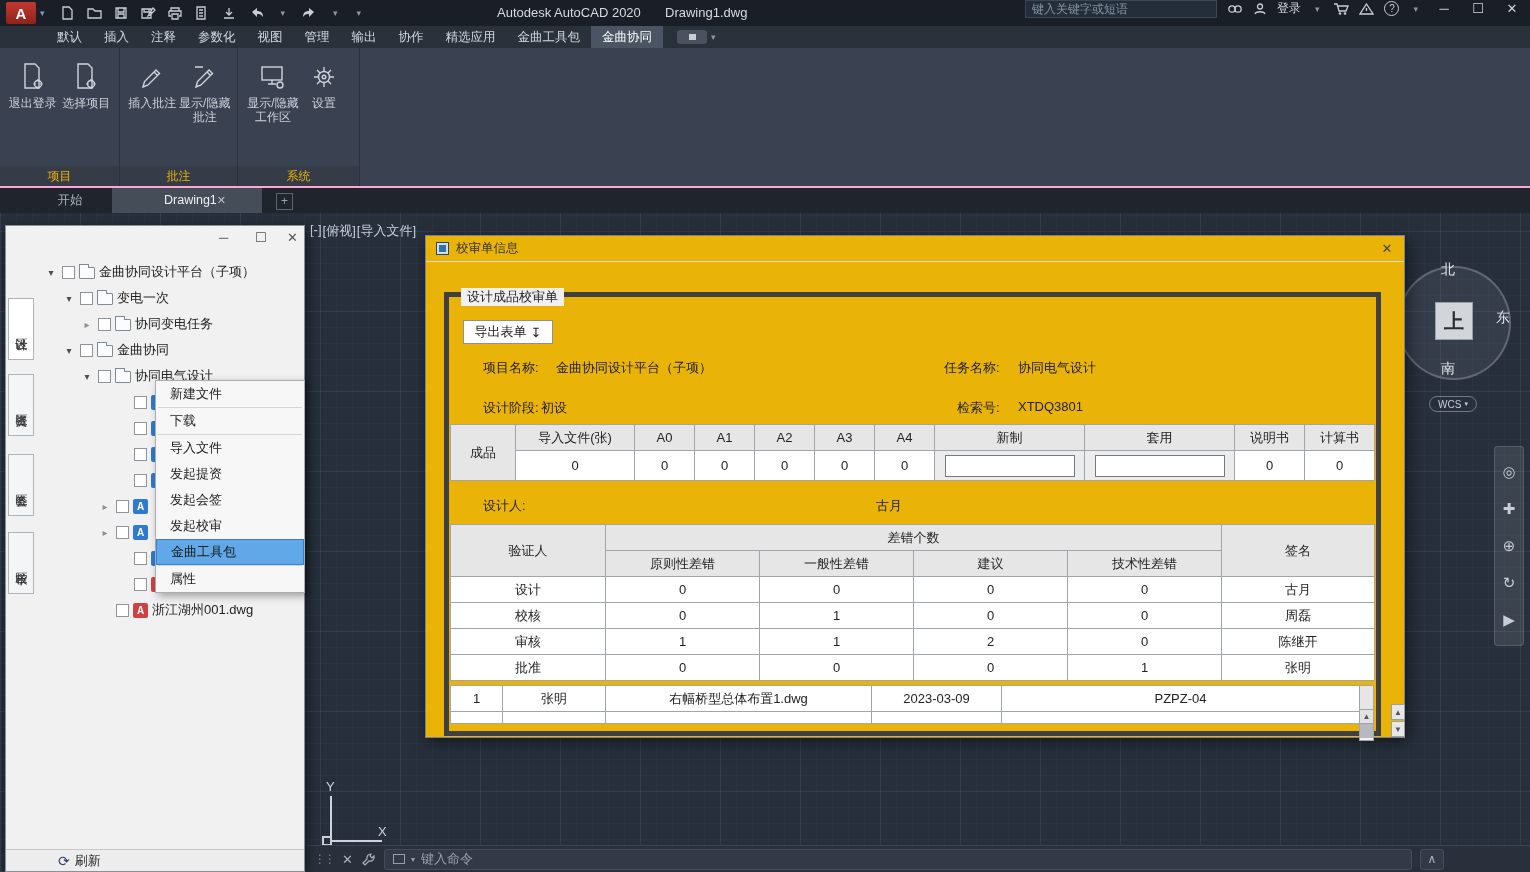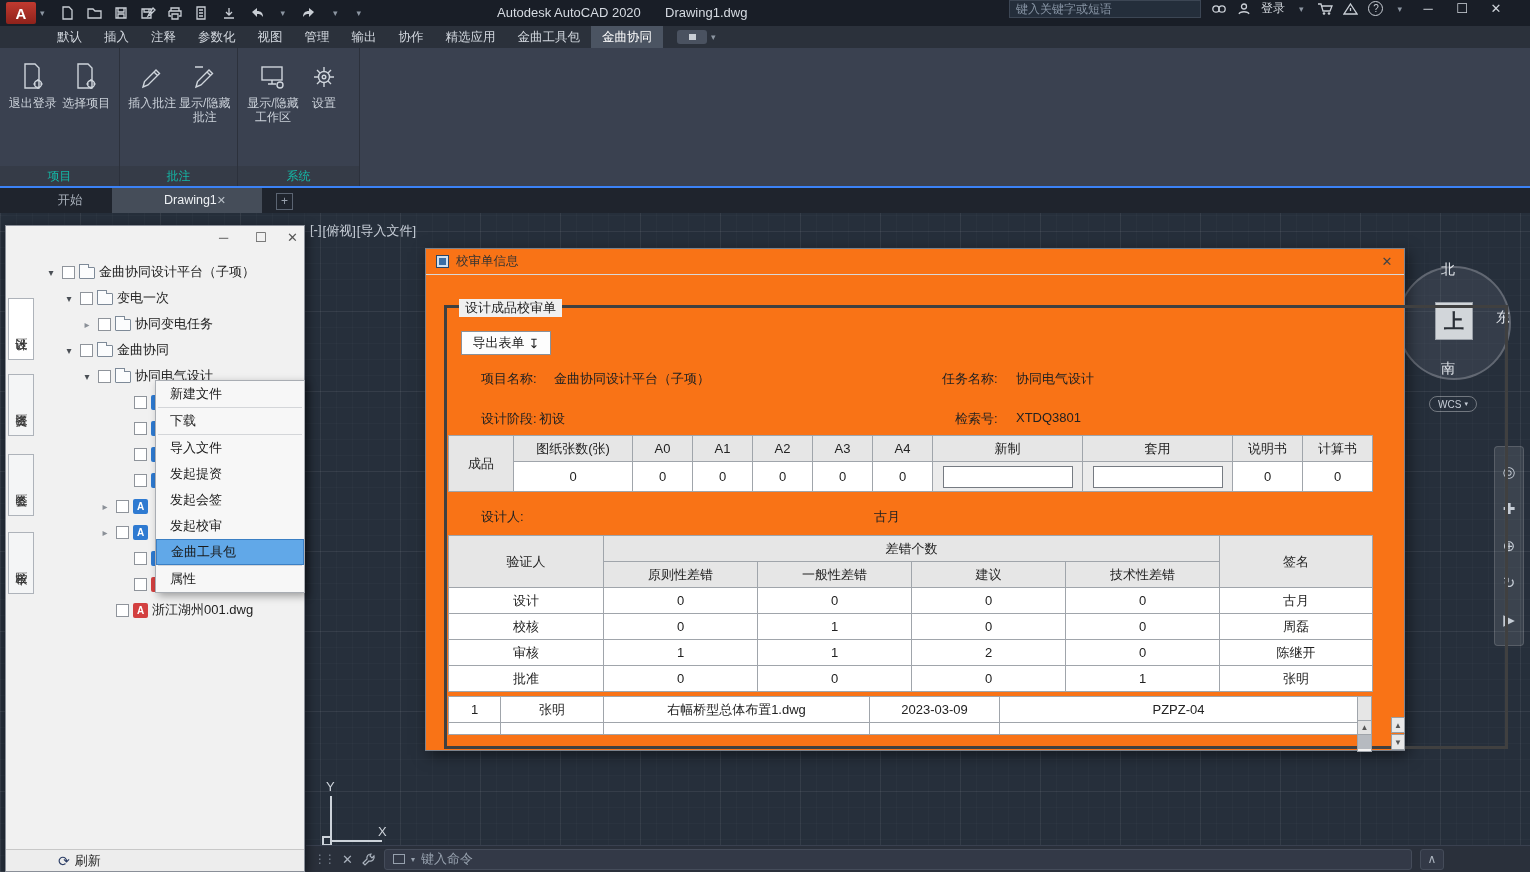--- a/index.html
+++ b/index.html
@@ -6,38 +6,38 @@
 body{font-family:"Liberation Sans","DejaVu Sans",sans-serif;background:#111}
 .app{position:relative;width:1530px;height:872px;overflow:hidden;background:#262f3b;font-size:13px}
 
 
 .titlebar{position:absolute;left:0;top:0;width:100%;height:26px;background:#191e27;display:flex;align-items:center;z-index:20}
 .logo{width:30px;height:22px;margin-left:6px;background:linear-gradient(#c13a30,#8f221b);color:#fff;font-weight:bold;font-size:15px;display:flex;align-items:center;justify-content:center;border-radius:2px}
 .caret{color:#8d96a2;font-size:9px;margin:0 4px}
 .qbar{display:flex;align-items:center;gap:11px;margin-left:10px}
 .qbar svg{display:block}
 .ttl{position:absolute;top:0;height:26px;line-height:26px;color:#d6dbe2;font-size:13px;white-space:nowrap}
-.t-right{position:absolute;right:0;top:0;height:17px;display:flex;align-items:center;gap:10px;padding-right:22px}
+.t-right{position:absolute;right:0;top:0;height:17px;display:flex;align-items:center;gap:10px;padding-right:6px}
 .searchbox{width:192px;height:18px;background:#242e3b;border:1px solid #3c4654;color:#cfd5dc;font-size:12px;padding:0 6px}
 .searchbox::placeholder{color:#8794a4}
 .helpcirc{width:15px;height:15px;border:1.3px solid #c9ced5;border-radius:50%;color:#c9ced5;font-size:10px;display:flex;align-items:center;justify-content:center}
 .winbtn{color:#cfd4da;font-size:13px;width:24px;text-align:center}
 .signin{color:#cfd4da;font-size:12px}
 
 
 .rtabs{position:absolute;left:0;top:26px;width:100%;height:22px;background:#2b313b;display:flex;align-items:center;padding-left:46px;z-index:19}
 .rtab{padding:0 11px;height:22px;line-height:22px;font-size:12.5px;color:#d3d8df;white-space:nowrap}
 .rtab.active{background:#4b5462;color:#fff}
 .rpill{margin-left:14px;width:30px;height:14px;background:#4a5260;border-radius:3px;display:flex;align-items:center;justify-content:center;gap:2px}
 .rpill i{width:7px;height:6px;background:#c9ced5;display:block}
 
 
-.panel{position:absolute;left:0;top:48px;width:100%;height:140px;background:#3a4150;border-bottom:2px solid #3b82f6;display:flex;z-index:18}
+.panel{position:absolute;left:0;top:48px;width:100%;height:140px;background:#3a4150;border-bottom:2px solid #f9a8d4;display:flex;z-index:18}
 .pgroup{position:relative;height:100%;border-right:1px solid #2c313c;display:flex;align-items:flex-start;padding:8px 6px 22px 6px}
-.glabel{position:absolute;bottom:0;left:0;right:0;height:20px;background:#353b47;color:#14b8a6;font-size:12px;text-align:center;line-height:20px}
+.glabel{position:absolute;bottom:0;left:0;right:0;height:20px;background:#353b47;color:#eab308;font-size:12px;text-align:center;line-height:20px}
 .rbtn{width:54px;display:flex;flex-direction:column;align-items:center;color:#ccd2da;font-size:12px;text-align:center;padding-top:2px}
 .rbtn .ric{height:38px;display:flex;align-items:center;justify-content:center}
 .rbtn .l{line-height:14px;white-space:nowrap}
 .ricon{stroke:#cfd5dc;fill:none;stroke-width:1.4}
 
 
 .ftabs{position:absolute;left:0;top:188px;width:100%;height:25px;background:#1f242d;display:flex;align-items:flex-end;padding-left:28px;z-index:18}
 .ftab-start{width:84px;text-align:center;color:#a9b1bb;font-size:12.5px;line-height:25px}
 .ftab-doc{width:150px;background:#454d59;color:#eef1f4;font-size:12.5px;line-height:25px;display:flex;align-items:center;justify-content:center;padding:0 10px 0 26px}
 .ftab-doc .x{color:#b9c0c8;font-size:11px}
@@ -100,26 +100,26 @@
 .refreshbar{position:absolute;left:0;bottom:0;width:100%;height:22px;background:#ededed;border-top:1px solid #c8c8c8;display:flex;align-items:center;gap:5px;padding-left:52px;font-size:13px;color:#222}
 .refreshbar .ri{color:#2c3e66;font-size:14px}
 
 
 .cmenu{position:absolute;left:155px;top:380px;width:150px;background:#f7f7f7;border:1px solid #a9adb3;box-shadow:3px 3px 8px rgba(0,0,0,.35);z-index:9}
 .mi{height:26px;line-height:26px;padding-left:14px;font-size:13px;color:#1a1a1a}
 .mi.hl{background:#61a8e8;border:1px solid #3b7fc4;line-height:24px}
 .msep{height:1px;background:#d4d6d9;margin:0 2px}
 
 
-.dialog{position:absolute;left:425px;top:248px;width:980px;height:503px;background:#f97316;border:1px solid #7c838d;box-shadow:3px 4px 14px rgba(0,0,0,.5);z-index:5}
+.dialog{position:absolute;left:425px;top:235px;width:980px;height:503px;background:#eab308;border:1px solid #7c838d;box-shadow:3px 4px 14px rgba(0,0,0,.5);z-index:5}
 .dlg-title{position:relative;height:26px;border-bottom:1px solid #d8d8d8;display:flex;align-items:center;padding-left:10px;gap:7px}
 .dlg-ico{width:13px;height:13px;background:#3a6ea5;border:1px solid #26476b;box-shadow:inset 0 0 0 2px #cfe0f0}
 .dlg-title .txt{font-size:12.5px;color:#333}
 .dlg-close{position:absolute;right:8px;top:4px;width:18px;height:18px;text-align:center;line-height:18px;color:#444;font-size:13px}
-.gbox{position:absolute;left:18px;top:56px;width:1064px;height:444px;border:3px solid #404040}
+.gbox{position:absolute;left:18px;top:56px;width:937px;height:444px;border:5px solid #404040}
 .gbox-title{position:absolute;left:12px;top:-9px;background:#f0f0f0;padding:0 6px;font-size:13px;color:#222}
 .btn-export{position:absolute;left:14px;top:23px;width:90px;height:24px;background:#fdfdfd;border:1px solid #8a9199;font-size:13px;color:#222;display:flex;align-items:center;justify-content:center;gap:4px}
 .flabel{position:absolute;font-size:13px;color:#222;white-space:nowrap}
 .fvalue{position:absolute;font-size:13px;color:#222;white-space:nowrap}
 table.dtb{border-collapse:collapse;table-layout:fixed;font-size:13px;color:#222}
 table.dtb th,table.dtb td{border:1px solid #a0a5ab;text-align:center;font-weight:normal;overflow:hidden}
 table.dtb th{background:#e6e6e6}
 table.dtb td{background:#fff}
 .ptable{position:absolute;left:1px;top:127px;width:924px}
 .ptable tr.h{height:26px}
@@ -396,21 +396,21 @@
             <col style="width:60px">
             <col style="width:60px">
             <col style="width:150px">
             <col style="width:150px">
             <col style="width:70px">
             <col style="width:70px">
           </colgroup>
         <tbody>
             <tr class="h">
           <th rowspan="2" class="lab">成品</th>
-          <th>图纸张数(张)</th>
+          <th>导入文件(张)</th>
           <th>A0</th>
           <th>A1</th>
           <th>A2</th>
           <th>A3</th>
           <th>A4</th>
           <th>新制</th>
           <th>套用</th>
           <th>说明书</th>
           <th>计算书</th>
         </tr>

